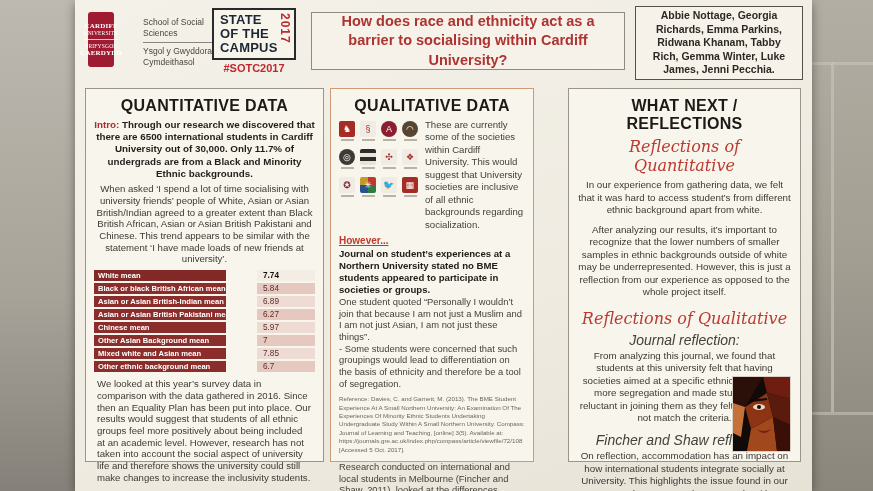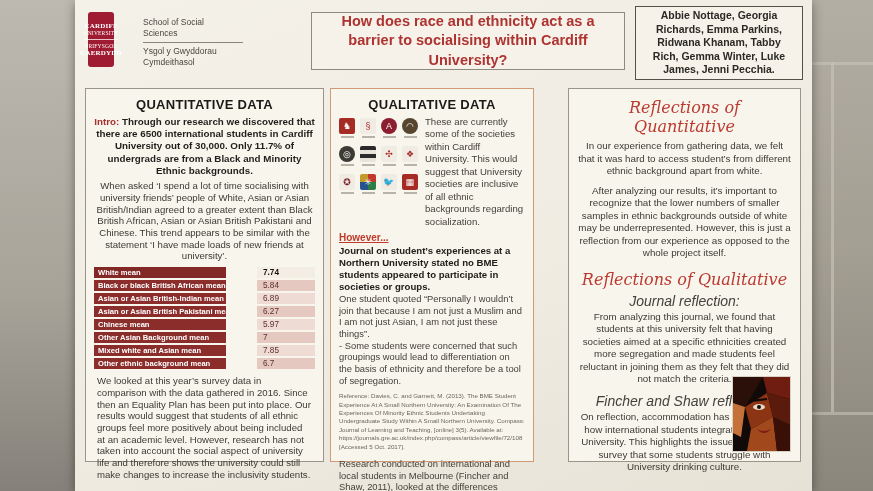--- a/index.html
+++ b/index.html
@@ -41,21 +41,21 @@
                text-align:center; font-size:14.5px; font-weight:bold; color:#ae3331; line-height:1.35; }
   .authors-box { position:absolute; left:560px; top:6px; width:168px; height:74px; border:1px solid #55514a;
                  background:#f6f2e9; display:flex; align-items:center; justify-content:center; padding:4px 8px;
                  text-align:center; font-size:10.5px; font-weight:bold; color:#2b2925; line-height:1.3; }
 
   
   .panel { position:absolute; top:88px; height:374px; background:#f8f5ed; border:1px solid #9a958c; padding:6px 8px; }
   .panel.quant { left:10px;  width:239px; }
   .panel.qual  { left:255px; width:204px; border-color:#cf9a76; }
   .panel.refl  { left:493px; width:233px; }
-  .panel h2 { text-align:center; font-size:13px; font-weight:bold; color:#1c1a17; letter-spacing:.3px; margin:2px 0 4px; }
+  .panel h2 { text-align:center; font-size:16px; font-weight:bold; color:#1c1a17; letter-spacing:.3px; margin:2px 0 4px; }
 
   
   .q-text { font-size:9.6px; color:#3d3a35; line-height:1.22; text-align:left; }
   .q-intro { font-weight:bold; color:#211f1b; text-align:center; font-size:9.8px; line-height:1.25; }
   .red-label { color:#a3322c; font-weight:bold; }
   .q-center { text-align:center; }
   .chart { margin:5px 0 6px; }
   .bar-row { display:flex; height:11px; margin-bottom:2px;gap:31px; }
   .bar-label { flex:1; background:#8a2d2b; color:#fff; font-size:7.6px; font-weight:bold;
                padding:1px 0 0 4px; white-space:nowrap; overflow:hidden; }
@@ -107,20 +107,31 @@
         <div class="wm">CARDIFF</div>
         <div class="wm small">UNIVERSITY</div>
         <div class="sep"></div>
         <div class="wm small">PRIFYSGOL</div>
         <div class="wm">CAERDYDD</div>
       </div>
       <div class="school">
         <div style="max-width:92px;">School of Social Sciences</div>
         <div class="cy" style="max-width:100px;">Ysgol y Gwyddorau Cymdeithasol</div>
       </div>
+      <div class="sotc">
+        <div class="box">
+          <div class="words">
+            <div>STATE</div>
+            <div>OF THE</div>
+            <div>CAMPUS</div>
+          </div>
+          <div class="yr">2017</div>
+        </div>
+        <div class="tag">#SOTC2017</div>
+      </div>
       <div class="title-box">How does race and ethnicity act as a barrier to socialising within Cardiff University?</div>
       <div class="authors-box">Abbie Nottage, Georgia Richards, Emma Parkins, Ridwana Khanam, Tabby Rich, Gemma Winter, Luke James, Jenni Pecchia.</div>
     </div>
 
     <div class="panel quant">
       <h2>QUANTITATIVE DATA</h2>
       <p class="q-intro"><span class="red-label">Intro:</span> <span>Through our research we discovered that there are 6500 international students in Cardiff University out of 30,000. Only 11.7% of undergrads are from a Black and Minority Ethnic backgrounds.</span></p>
       <p class="q-text q-center" style="margin-top:3px;">When asked ‘I spend a lot of time socialising with university friends’  people of White, Asian or Asian British/Indian agreed to a greater extent than Black British African, Asian or Asian British Pakistani and Chinese. This trend appears to be similar with the statement ‘I have made loads of new friends at university’.</p>
 
       <div class="chart">
@@ -218,20 +229,21 @@
       </div>
       <div class="however">However...</div>
       <p class="qual-bold">Journal on student’s experiences at a Northern University stated no BME students appeared to participate in societies or groups.</p>
       <p class="qual-text">One student quoted “Personally I wouldn’t join that because I am not just a Muslim and I am not just Asian, I am not just these things”.</p>
       <p class="qual-text">- Some students were concerned that such groupings would lead to differentiation on the basis of ethnicity and therefore be a tool of segregation.</p>
       <p class="refsmall">Reference: Davies, C. and Garnett, M. (2013). The BME Student Experience At A Small Northern University: An Examination Of The Experiences Of Minority Ethnic Students Undertaking Undergraduate Study Within A Small Northern University. Compass: Journal of Learning and Teaching, [online] 3(5). Available at: https://journals.gre.ac.uk/index.php/compass/article/viewfile/72/108 [Accessed 5 Oct. 2017].</p>
       <p class="qual-text">Research conducted on international and local students in Melbourne (Fincher and Shaw, 2011), looked at the differences between their socialising habits. The researchers gathered representative data concluding that the separation of International students from local is due to Student housing and societies. This links to our findings as we found accommodation placements were disliked by people from Chinese backgrounds (State of Campus, Cardiff University, 2017). This explains that different cultures struggle with accommodation at university, making it harder to integrate socially. (Fincher and Shaw, 2011)</p>
     </div>
 
     <div class="panel refl">
+      <h2>WHAT NEXT / REFLECTIONS</h2>
       <div class="r-script">Reflections of Quantitative</div>
       <p class="r-text">In our experience from gathering data, we felt that it was hard to access student’s from different ethnic background apart from white.</p>
       <p class="r-text">After analyzing our results, it’s important to recognize that the lower numbers of smaller samples in ethnic backgrounds outside of white may be underrepresented. However, this is just a reflection from our experience as opposed to the whole project itself.</p>
       <div class="r-script" style="margin-top:10px;">Reflections of Qualitative</div>
       <div class="r-sublabel">Journal reflection:</div>
       <p class="r-text">From analyzing this journal, we found that students at this university felt that having societies aimed at a specific ethnicities created more segregation and made students feel reluctant in joining them as they felt that they did not match the criteria.</p>
       <div class="r-sublabel" style="margin-top:6px;">Fincher and Shaw reflection:</div>
       <p class="r-text" style="margin-bottom:0;">On reflection, accommodation has an impact on how international students integrate socially at University. This highlights the issue found in our survey that some students struggle with University drinking culture.</p>
 
       <svg class="face-art" viewBox="0 0 57 74" aria-hidden="true">

